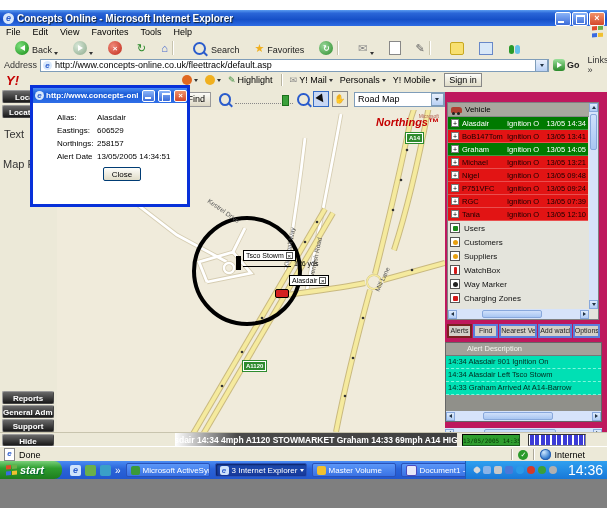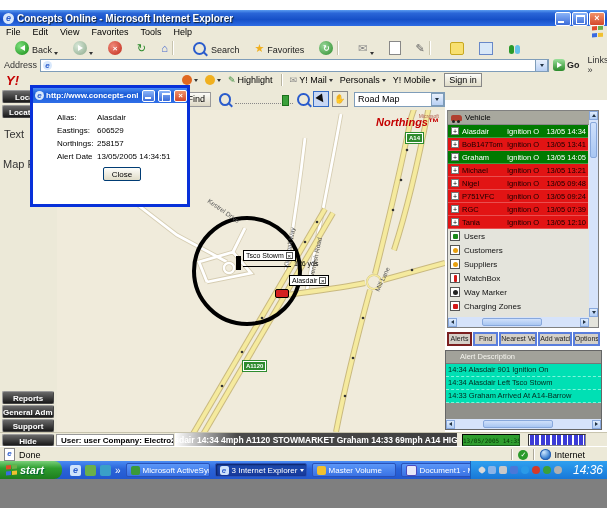--- a/index.html
+++ b/index.html
@@ -94,21 +94,21 @@
   .roadsign{position:absolute;background:#2e8b2e;color:#fff;border:1px solid #fff;outline:1px solid #2e8b2e;
     font-size:6px;font-weight:bold;line-height:8px;padding:0 2px;z-index:5;}
   #mp-logo{position:absolute;right:6px;top:2px;text-align:right;z-index:5;line-height:6px;}
   #mp-logo .sm{font-size:5px;color:#b06050;}
   #mp-logo .lg{font-size:11px;font-weight:bold;color:#c40000;font-style:italic;}
   #dist-line{position:absolute;left:186px;top:156px;width:48px;height:0;border-top:1px solid #000;z-index:5;}
   #tsco-marker{position:absolute;left:179px;top:146px;width:5px;height:14px;background:#000;z-index:6;}
   #veh-marker{position:absolute;left:218px;top:179px;width:12px;height:7px;background:#d42020;border:1px solid #000;border-radius:2px;z-index:6;}
   #dist-text{position:absolute;left:237px;top:150px;font-size:7px;z-index:5;}
   
-  #right-panel{left:445px;top:12px;width:162px;height:344px;background:#ffffff;}
+  #right-panel{left:445px;top:4px;width:162px;height:344px;background:#be185d;}
   #tree-box{position:absolute;left:2px;top:10px;width:152px;height:218px;background:#e4e4dc;border:1px solid #808080;box-sizing:border-box;}
   #tree-head{height:13px;background:#a8a89e;display:flex;align-items:center;font-size:8px;padding-left:3px;gap:3px;border-bottom:1px solid #888;}
   .caricon{width:11px;height:6px;background:#b04030;border-radius:2px 3px 1px 1px;position:relative;}
   .caricon::after{content:"";position:absolute;left:1px;bottom:-2px;width:3px;height:3px;border-radius:50%;background:#222;box-shadow:5px 0 0 #222;}
   .vrow{height:13px;display:flex;align-items:center;font-size:7.5px;padding:0 2px 0 3px;gap:3px;border-bottom:1px solid rgba(255,255,255,.25);width:140px;box-sizing:border-box;}
   .vrow.on{background:#007a00;color:#fff;}
   .vrow.off{background:#e21414;color:#1a0000;}
   .plusbox{flex:0 0 8px;width:8px;height:8px;background:#fff;border:1px solid #777;color:#000;font-size:7px;line-height:7px;text-align:center;box-sizing:border-box;}
   .vname{flex:0 0 42px;overflow:hidden;white-space:nowrap;}
   .vstat{flex:1;overflow:hidden;white-space:nowrap;}
@@ -131,21 +131,21 @@
   .trid{width:0;height:0;border-left:2.5px solid transparent;border-right:2.5px solid transparent;border-top:3px solid #234;}
   .triu{width:0;height:0;border-left:2.5px solid transparent;border-right:2.5px solid transparent;border-bottom:3px solid #234;}
   .tril{width:0;height:0;border-top:2.5px solid transparent;border-bottom:2.5px solid transparent;border-right:3px solid #234;}
   .trir{width:0;height:0;border-top:2.5px solid transparent;border-bottom:2.5px solid transparent;border-left:3px solid #234;}
   
   #action-row{position:absolute;left:2px;top:232px;width:153px;height:14px;display:flex;gap:1px;}
   .abtn{background:#d4d0c8;border:2px solid #5a7edc;font-size:7px;line-height:9px;text-align:center;color:#222;
     box-sizing:border-box;white-space:nowrap;overflow:hidden;flex:1;}
   .abtn.sel{border-color:#7b2020;}
   #alert-box{position:absolute;left:0;top:250px;width:157px;height:80px;background:#90908a;border:1px solid #666;box-sizing:border-box;}
-  #alert-head{height:12px;background:#a2a29a;color:#f4f4ee;font-size:7.5px;line-height:12px;padding-left:14px;border-bottom:1px solid #777;}
+  #alert-head{height:12px;background:#a2a29a;color:#f4f4ee;font-size:7.5px;line-height:12px;padding-left:21px;border-bottom:1px solid #777;}
   .alrow{height:12px;background:#00e0b4;color:#042;font-size:7.5px;line-height:12px;padding-left:2px;
     border-bottom:1px dashed #b8ffeeAA;color:#03291e;white-space:nowrap;overflow:hidden;}
   
   #ticker-row{left:0;top:422px;width:607px;height:14px;background:#ece9d8;border-top:1px solid #c8c4ae;}
   #hide-btn{position:absolute;left:2px;top:1px;width:52px;height:12px;}
   #user-box{position:absolute;left:56px;top:1px;width:118px;height:12px;background:#fff;border:1px solid #999;
     font-size:8px;font-weight:bold;line-height:11px;padding-left:4px;box-sizing:border-box;white-space:nowrap;overflow:hidden;}
   #ticker{position:absolute;left:175px;top:0;width:282px;height:14px;overflow:hidden;
     background:linear-gradient(90deg,#fff 0,#bbb 8%,#4a4a4a 22%,#3f3f3f 100%);}
   #ticker span{position:absolute;left:-14px;top:2px;color:#fff;font-weight:bold;font-size:8.5px;white-space:nowrap;}
@@ -172,21 +172,21 @@
   .ql{display:flex;align-items:center;gap:4px;margin-left:8px;color:#fff;}
   .qlico{width:11px;height:11px;border-radius:2px;}
   .taskbtn{height:14px;margin-left:5px;display:flex;align-items:center;gap:3px;padding:0 4px;border-radius:2px;
     background:linear-gradient(180deg,#5a96f8,#3a72e4);border:1px solid #2a52b8;color:#fff;font-size:8px;
     white-space:nowrap;overflow:hidden;box-sizing:border-box;}
   .taskbtn.active{background:linear-gradient(180deg,#1e4cb0,#16389a);box-shadow:inset 1px 1px 2px #0a2060;}
   .tico{width:9px;height:9px;border-radius:2px;flex:0 0 9px;}
   #tray{position:absolute;right:0;top:0;height:18px;display:flex;align-items:center;gap:3px;padding:0 4px 0 8px;
     background:linear-gradient(180deg,#2fa0f0,#1878d8);border-left:1px solid #1a5cb8;}
   .trico{width:8px;height:8px;border-radius:2px;}
-  #clock{color:#fff;font-size:12px;margin-left:8px;font-style:italic;}
+  #clock{color:#fff;font-size:14px;margin-left:8px;}
   
   #popup{left:30px;top:85px;width:160px;height:122px;border:3px solid #0831d9;background:#fff;z-index:60;box-sizing:border-box;}
   #popup-title{height:15px;background:linear-gradient(180deg,#4a8cf4 0%,#1b5cd6 40%,#2e6ee8 100%);
     display:flex;align-items:center;padding-left:2px;gap:2px;}
   #popup-title .ttl{color:#fff;font-weight:bold;font-size:8px;white-space:nowrap;overflow:hidden;flex:1;}
   #popup-title .winbtn{width:11px;height:10px;margin-left:1px;}
   #popup-title .winbtn.close{line-height:9px;font-size:8px;}
   #popup-body{padding:8px 0 0 24px;font-size:8px;line-height:13px;}
   .prow .plab{display:inline-block;width:40px;}
   #popup-close{display:block;margin:4px auto 0 auto;width:38px;height:14px;background:linear-gradient(180deg,#fdfdfa,#e0dcc8);
@@ -285,20 +285,21 @@
         </span>
       <span class="tbtn">
           <span class="msngr"></span>
         </span>
     </div>
 
     <div class="abs" id="addressbar">
       <span style="margin-left:4px;color:#333">Address</span>
       <div id="addr-field">
         <span class="eico" style="width:9px;height:9px;font-size:8px;line-height:9px">e</span>
+        <span class="url" style="margin-left:3px">http://www.concepts-online.co.uk/fleettrack/default.asp</span>
         <span class="ddbtn">
             <span class="tri" style="margin-left:0"></span>
           </span>
       </div>
       <span id="go-btn">
         <span class="gocic">
             <span class="arrr"></span>
           </span>
         <span>Go</span>
       </span>
@@ -596,21 +597,20 @@
           <div class="sthumb" style="width:72px;margin-left:30px"></div>
           <div class="sbtn" style="margin-left:auto">
               <span class="trir"></span>
             </div>
         </div>
       </div>
     </div>
 
     <div class="abs" id="ticker-row">
       <div class="darkbtn" id="hide-btn">Hide</div>
-      <div id="user-box">User: user Company: Electro2</div>
       <div id="ticker">
           <span>Alasdair 14:34 4mph A1120 STOWMARKET Graham 14:33 69mph A14 HIGHAM</span>
         </div>
       <div id="led">13/05/2005 14:35</div>
       <div id="blocks"></div>
     </div>
 
     <div class="abs" id="ie-statusbar">
       <span class="pgico">e</span>
       <span>Done</span>

